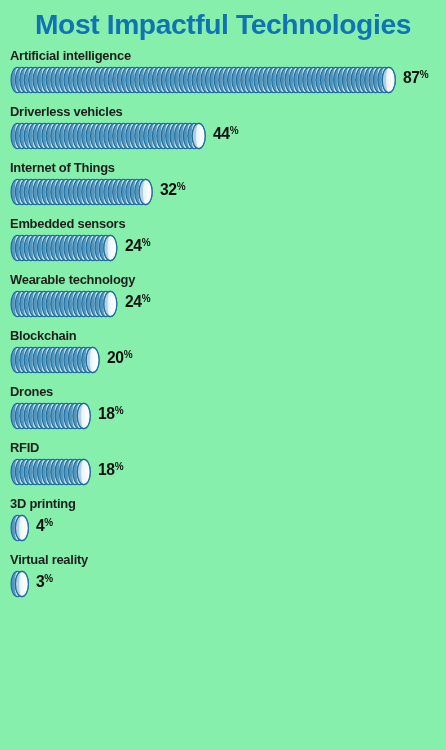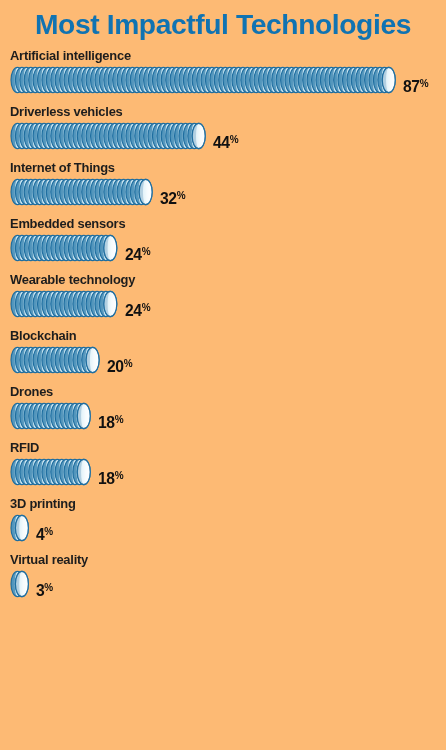--- a/index.html
+++ b/index.html
@@ -12,21 +12,21 @@
     height: 750px;
     overflow: hidden;
     font-family: "Liberation Sans", sans-serif;
     -webkit-font-smoothing: antialiased;
   }
 
   #infographic {
     position: relative;
     width: 446px;
     height: 750px;
-    background: #fdba74;
+    background: #86efac;
     box-sizing: border-box;
   }
 
   
   .title-wrap {
     padding: 7px 10px 0 10px;
     text-align: center;
   }
   .chart-title {
     display: block;
@@ -58,21 +58,21 @@
     line-height: 16px;
     letter-spacing: -0.25px;
     white-space: nowrap;
     transform: scaleX(0.95);
     transform-origin: left center;
     margin-bottom: 2px;
   }
 
   .bar-line {
     display: flex;
-    align-items: flex-end;
+    align-items: flex-start;
     height: 28px;
   }
 
   
   .coil {
     position: relative;
     height: 28px;
     flex: 0 0 auto;
   }
   .coil svg {

